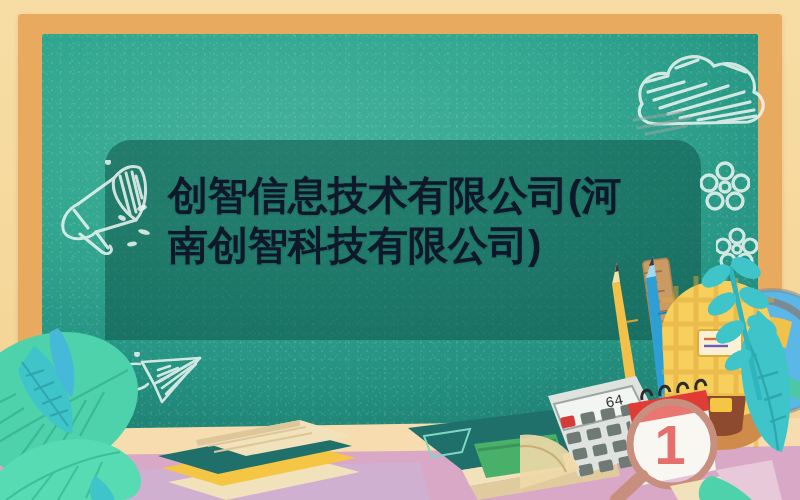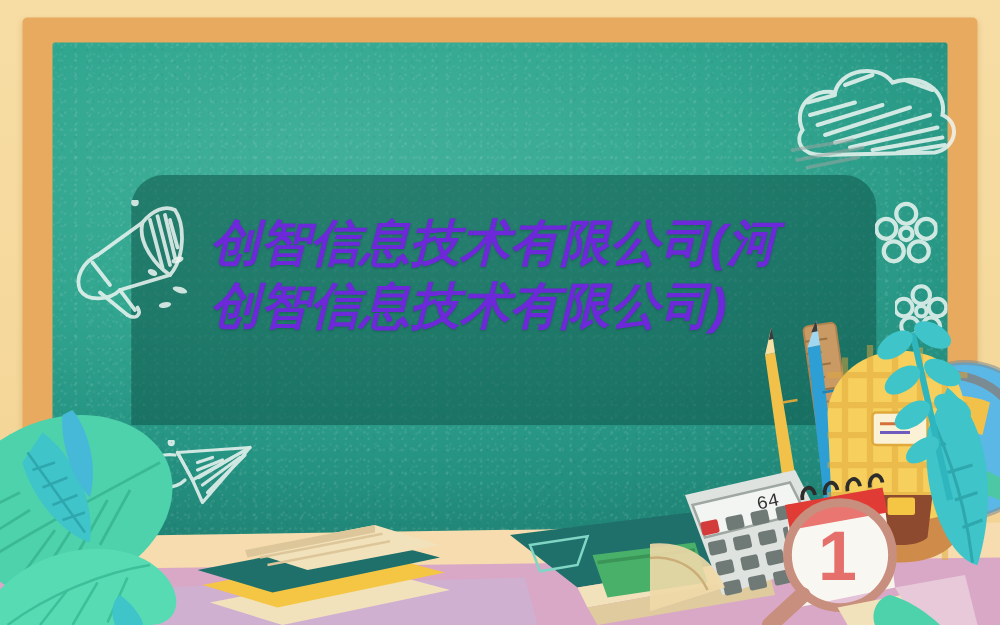--- a/index.html
+++ b/index.html
@@ -74,28 +74,27 @@
     background: rgba(14,86,74,0.55);
     border-radius: 26px 26px 0 0;
   }
 
   
   #title-wrap {
     left: 168px; top: 170px;
     width: 470px;
   }
   .title-line {
-    color: #6d28d9;
+    color: #0f172a;
     font-size: 40px;
     line-height: 50px;
     font-weight: 700;
     letter-spacing: 0px;
     white-space: nowrap;
     text-shadow: 0 1px 2px rgba(0,0,0,.18);
-    font-style: italic;
   }
 
   
   .chalk { stroke: #eef6f3; fill: none; opacity: .85; }
   .chalk-fill { fill: #eef6f3; opacity: .85; }
 
   
   #chalk-cloud { left: 628px; top: 42px; width: 150px; height: 120px; }
   #chalk-flower-a { left: 700px; top: 160px; width: 50px; height: 52px; }
   #chalk-flower-b { left: 716px; top: 226px; width: 42px; height: 44px; }
@@ -423,16 +422,16 @@
     <path d="M150 486 L 232 470 L 244 500 L 158 500 Z" fill="#f2e2bb"></path>
     <path d="M196 470 L 252 460 L 262 500 L 214 500 Z" fill="#e8c9d9"></path>
 
     <g>
       <path d="M192 476 C 214 482, 232 500, 232 500 L 180 500 C 176 490, 182 478, 192 476 Z" fill="#4dd2ac"></path>
     </g>
   </svg>
 
   <div id="title-wrap" class="layer">
     <div class="title-line">创智信息技术有限公司(河</div>
-    <div class="title-line">创智信息技术有限公司)</div>
+    <div class="title-line">南创智科技有限公司)</div>
   </div>
 
 </div>
 
 </body></html>

